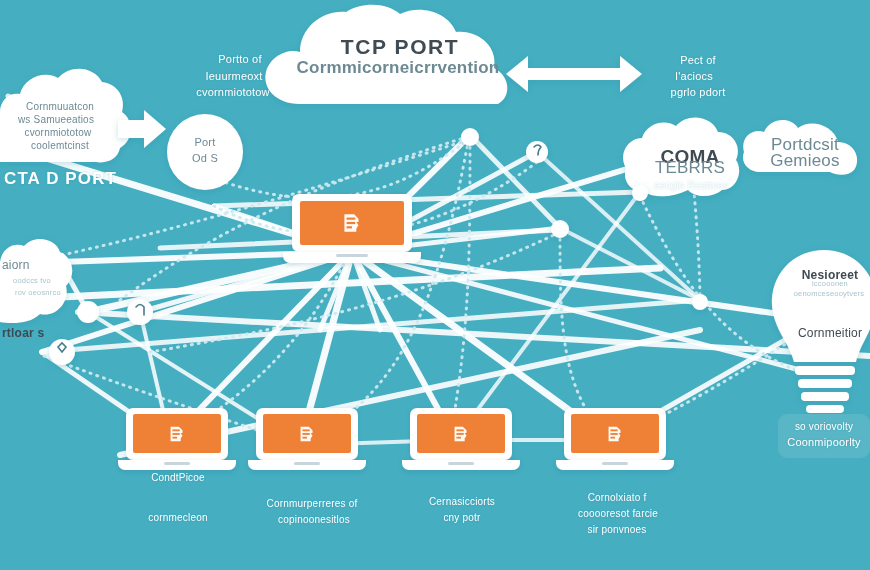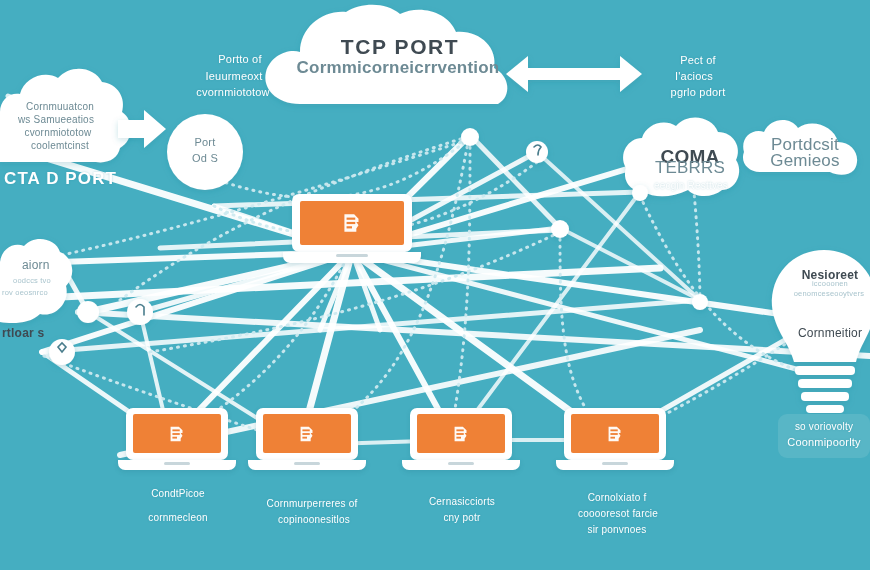--- a/index.html
+++ b/index.html
@@ -378,34 +378,34 @@
   <div class="lbl t-norm" style="left:638px; top:70px; width:112px;">I'aciocs</div>
   <div class="lbl t-norm" style="left:642px; top:86px; width:112px;">pgrlo pdort</div>
 
   <div class="lbl t-cloud dark" style="left:645px; top:139px; width:90px; font-size:19px;">COMA</div>
   <div class="lbl t-cloud mid" style="left:645px; top:157px; width:90px; font-weight:normal;">TEBRRS</div>
   <div class="lbl t-small" style="left:630px; top:180px; width:122px;">eecgin Resttves</div>
 
   <div class="lbl t-cloud mid" style="left:755px; top:134px; width:100px; font-weight:normal;">Portdcsit</div>
   <div class="lbl t-cloud mid" style="left:755px; top:150px; width:100px; font-weight:normal;">Gemieos</div>
 
-  <div class="lbl t-cloud mid" style="left:0px; top:258px; width:62px; text-align:left; padding-left:2px; font-weight:normal; font-size:12px;margin-left:20px;">aiorn</div>
+  <div class="lbl t-cloud mid" style="left:0px; top:258px; width:62px; text-align:left; padding-left:2px; font-weight:normal; font-size:12px;">aiorn</div>
   <div class="lbl t-tiny faint" style="left:0px; top:276px; width:62px; text-align:center; padding-left:2px;">oodccs tvo</div>
-  <div class="lbl t-tiny faint" style="left:0px; top:288px; width:62px; text-align:left; padding-left:2px;">rov oeosnrco</div>
+  <div class="lbl t-tiny faint" style="left:0px; top:288px; width:62px; text-align:left; padding-left:15px;">rov oeosnrco</div>
   <div class="lbl t-cloud dark" style="left:0px; top:320px; width:60px; text-align:left; padding-left:2px; font-size:12px;">rtloar s</div>
 
   <div class="lbl t-cloud dark" style="left:790px; top:262px; width:80px; font-size:12px;">Nesioreet</div>
   <div class="lbl t-tiny faint" style="left:790px; top:279px; width:80px;">iccooonen</div>
   <div class="lbl t-tiny faint" style="left:786px; top:289px; width:86px;">oenomceseooytvers</div>
   <div class="lbl t-cloud dark" style="left:790px; top:320px; width:80px; font-size:12px; font-weight:normal;">Cornmeitior</div>
 
   <div class="lbl t-small" style="left:778px; top:421px; width:92px;">so voriovolty</div>
   <div class="lbl t-norm" style="left:778px; top:436px; width:92px;">Coonmipoorlty</div>
 
-  <div class="lbl t-small" style="left:120px; top:488px; width:116px;">CondtPicoe</div>
+  <div class="lbl t-small" style="left:120px; top:472px; width:116px;">CondtPicoe</div>
   <div class="lbl t-small" style="left:120px; top:512px; width:116px;">cornmecleon</div>
 
   <div class="lbl t-small" style="left:246px; top:498px; width:132px;">Cornmurperreres of</div>
   <div class="lbl t-small" style="left:248px; top:514px; width:132px;">copinoonesitlos</div>
 
   <div class="lbl t-small" style="left:404px; top:496px; width:116px;">Cernasicciorts</div>
   <div class="lbl t-small" style="left:404px; top:512px; width:116px;">cny potr</div>
 
   <div class="lbl t-small" style="left:556px; top:492px; width:122px;">Cornolxiato f</div>
   <div class="lbl t-small" style="left:554px; top:508px; width:128px;">cooooresot farcie</div>

